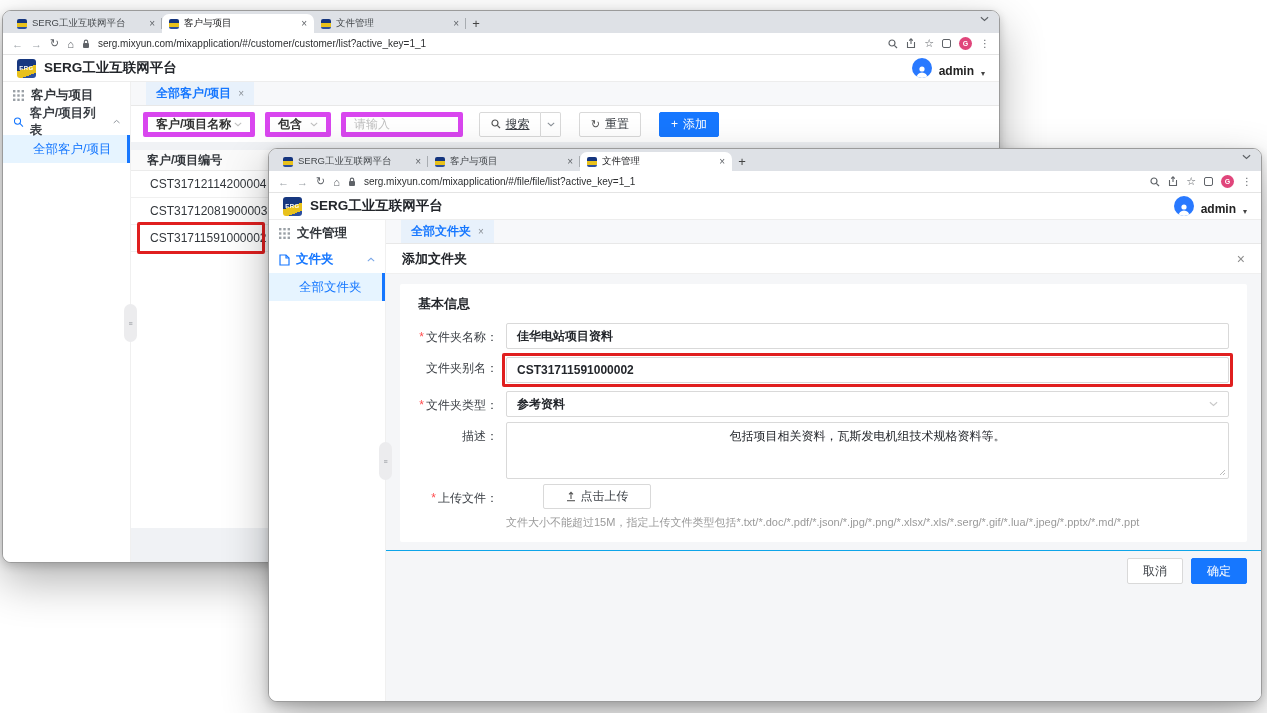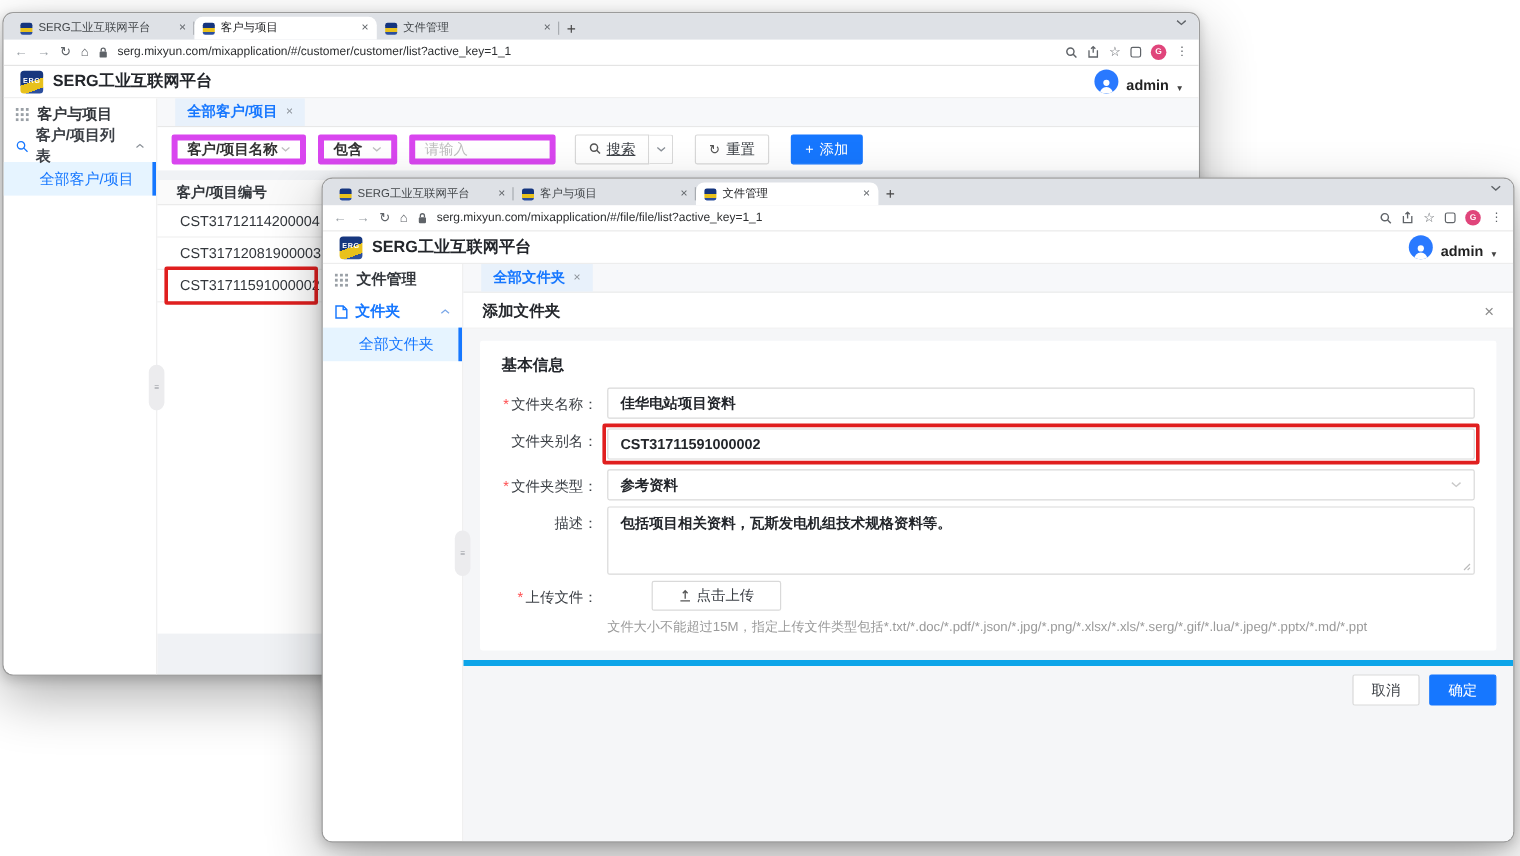--- a/index.html
+++ b/index.html
@@ -100,26 +100,26 @@
   .form-card { background:#fff; border-radius:2px; padding:11px 18px 12px; }
   .section-title { font-size:13px; font-weight:700; color:#23262b; margin-bottom:10px; }
   .frow { display:flex; align-items:flex-start; margin-bottom:5px; }
   .flabel { width:88px; flex:none; text-align:right; font-size:12px; color:#3c4046; padding-top:6px; padding-right:8px; white-space:nowrap; }
   .req::before { content:"*"; color:#ff4d4f; margin-right:2px; }
   .fctrl { flex:1; min-width:0; position:relative; }
   .tinput { width:100%; height:26px; border:1px solid #d9d9d9; border-radius:2px; padding:0 10px;
     font-size:12px; font-weight:700; color:#23262b; font-family:inherit; background:#fff; display:flex; align-items:center; }
   .tselect { justify-content:space-between; }
   .tarea { width:100%; height:57px; border:1px solid #d9d9d9; border-radius:2px; padding:5px 10px;
-    font-size:12px; font-weight:700; color:#23262b; position:relative; background:#fff; }
+    font-size:12px; font-weight:400; color:#23262b; position:relative; background:#fff;text-align:center; }
   .grip { position:absolute; right:2px; bottom:2px; }
   #anno-alias { left:-4px; right:-4px; top:-4px; bottom:-4px; }
   .upload-btn { height:25px; width:108px;margin-left:37px; }
   .hint { font-size:11px; color:#9a9a9a; margin-top:6px; white-space:nowrap; overflow:hidden; }
-  .drawer-footer { border-top:5px solid #0ea5e9; padding:7px 14px; display:flex; justify-content:flex-end; gap:8px; flex:none; }
+  .drawer-footer { border-top:1px solid #0ea5e9; padding:7px 14px; display:flex; justify-content:flex-end; gap:8px; flex:none; }
   .foot-btn { height:26px; width:56px; font-size:12px; }
   .drawer-fill { flex:1; }
   svg { display:block; }
 </style>
 </head>
 <body>
 
 <div class="window" id="bg-window">
   <div class="tabbar">
     <div class="ctab">

